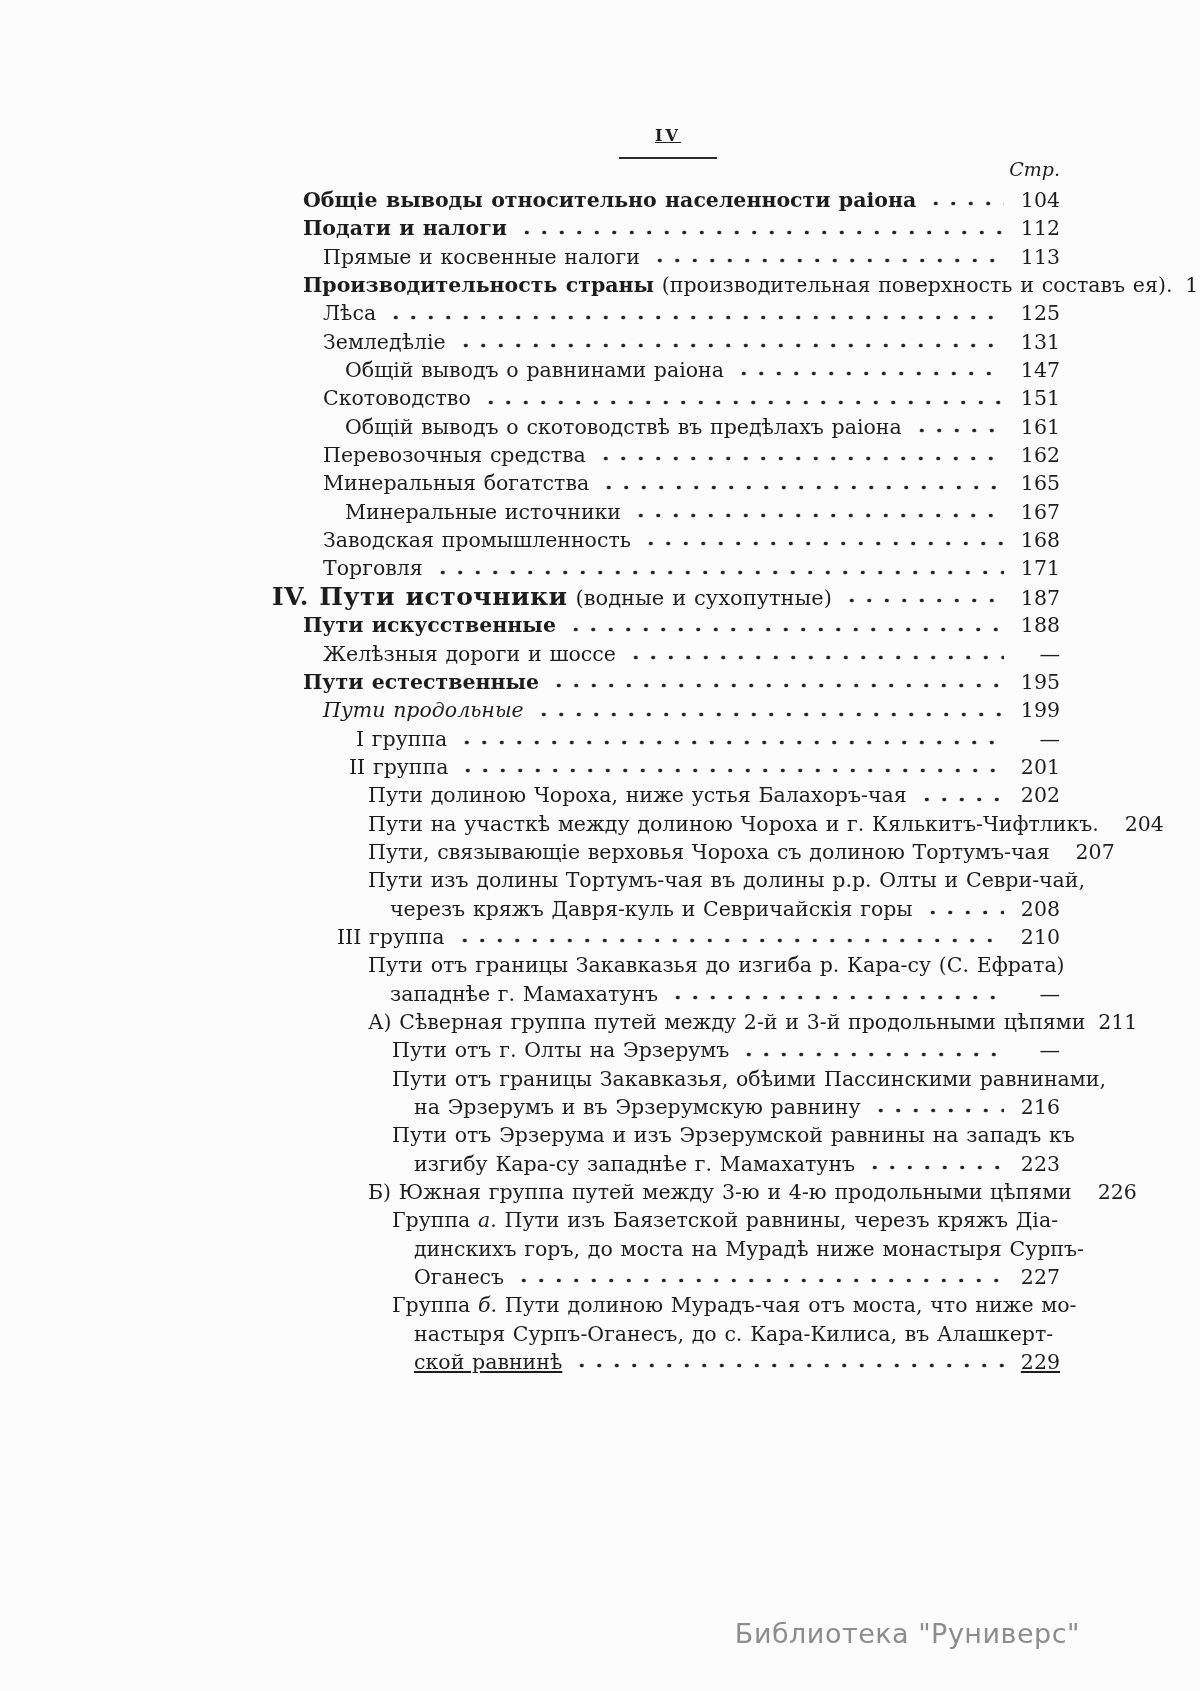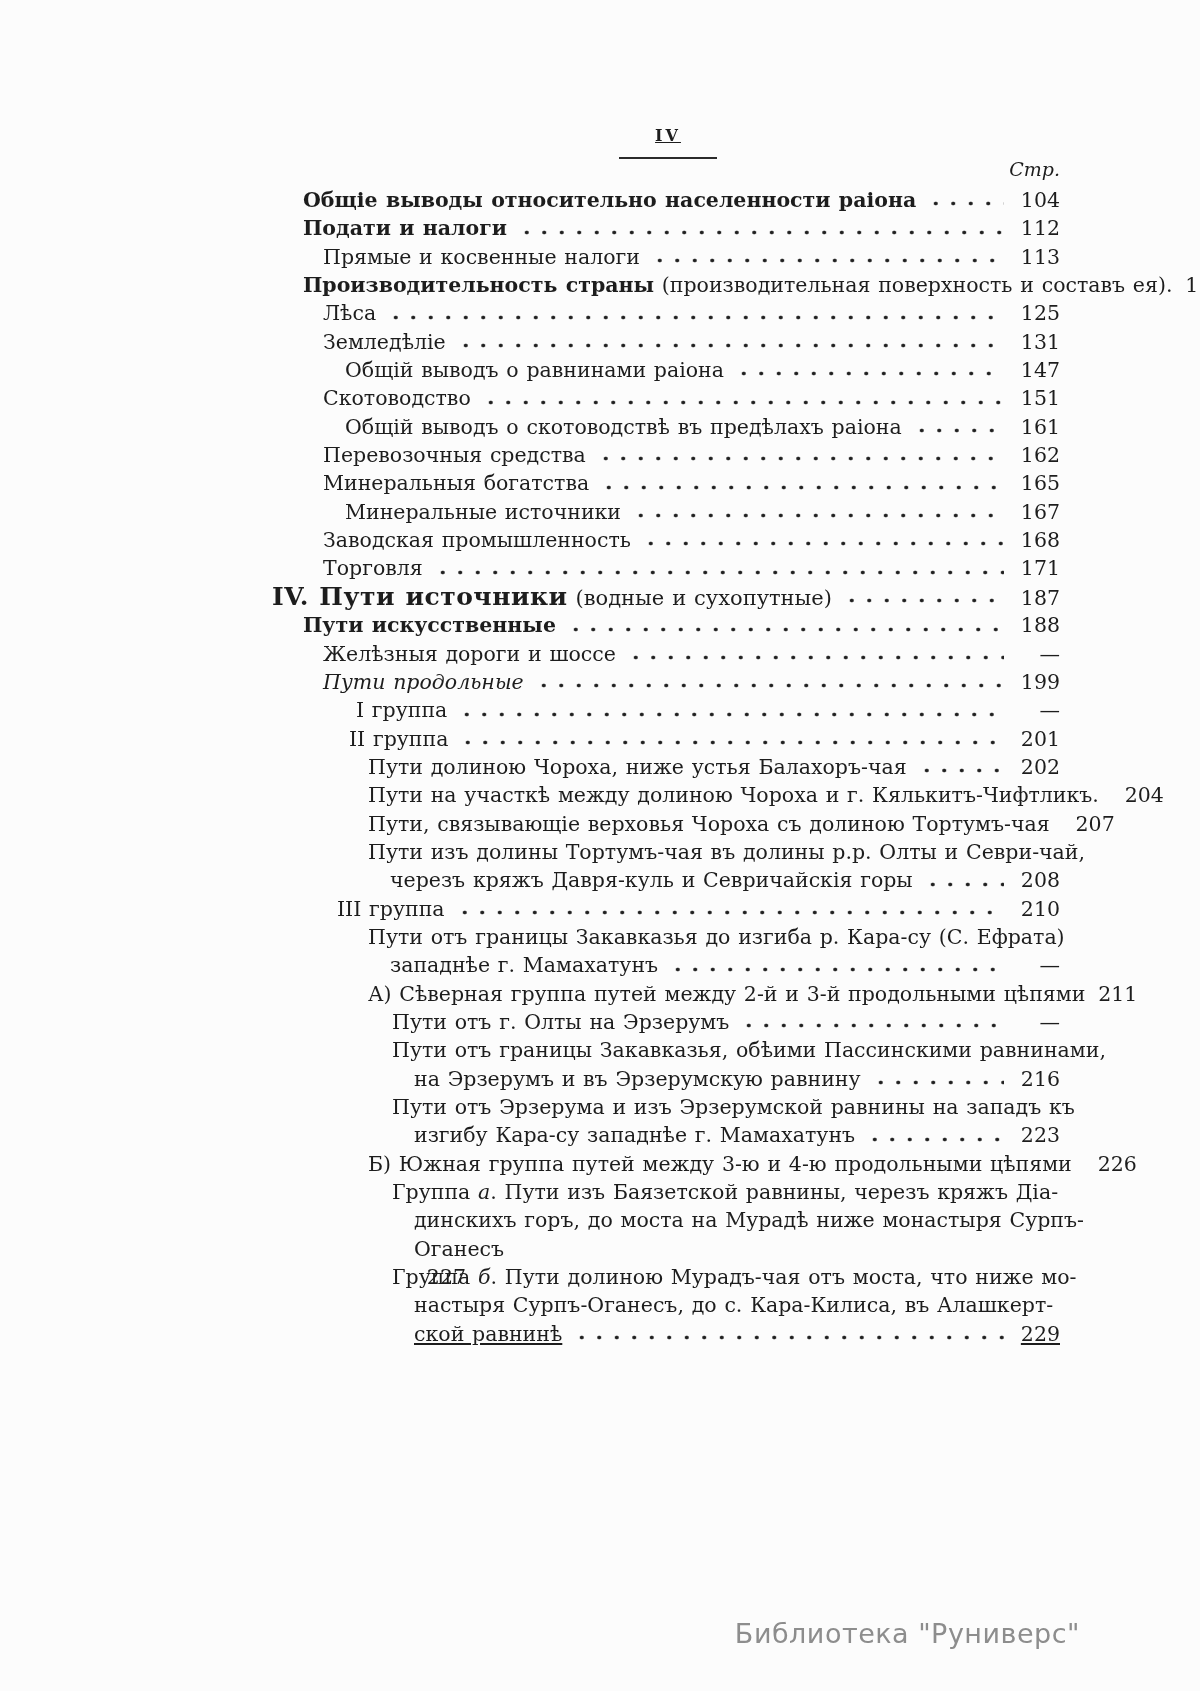--- a/index.html
+++ b/index.html
@@ -141,20 +141,25 @@
       <div class="row" style="padding-left: 31px;">
         <span class="txt"><span class="s-b">Пути искусственные</span></span>
         <span class="leader"></span>
         <span class="page">188</span>
       </div>
       <div class="row" style="padding-left: 51px;">
         <span class="txt"><span class="s-n">Желѣзныя дороги и шоссе</span></span>
         <span class="leader"></span>
         <span class="page">—</span>
       </div>
+      <div class="row" style="padding-left: 31px;">
+        <span class="txt"><span class="s-b">Пути естественные</span></span>
+        <span class="leader"></span>
+        <span class="page">195</span>
+      </div>
       <div class="row" style="padding-left: 51px;">
         <span class="txt"><span class="s-i">Пути продольные</span></span>
         <span class="leader"></span>
         <span class="page">199</span>
       </div>
       <div class="row" style="padding-left: 84px;">
         <span class="txt"><span class="s-n">I группа</span></span>
         <span class="leader"></span>
         <span class="page">—</span>
       </div>
@@ -241,21 +246,21 @@
       <div class="row" style="padding-left: 120px;">
         <span class="txt"><span class="s-n">Группа </span><span class="s-i">а</span><span class="s-n">. Пути изъ Баязетской равнины, черезъ кряжъ Діа-</span></span>
         <span class="spacer"></span>
         <span class="page"></span>
       </div>
       <div class="row" style="padding-left: 142px;">
         <span class="txt"><span class="s-n">динскихъ горъ, до моста на Мурадѣ ниже монастыря Сурпъ-</span></span>
         <span class="spacer"></span>
         <span class="page"></span>
       </div>
-      <div class="row" style="padding-left: 142px; flex-direction: column;">
+      <div class="row" style="padding-left: 142px;">
         <span class="txt"><span class="s-n">Оганесъ</span></span>
         <span class="leader"></span>
         <span class="page">227</span>
       </div>
       <div class="row" style="padding-left: 120px;">
         <span class="txt"><span class="s-n">Группа </span><span class="s-i">б</span><span class="s-n">. Пути долиною Мурадъ-чая отъ моста, что ниже мо-</span></span>
         <span class="spacer"></span>
         <span class="page"></span>
       </div>
       <div class="row" style="padding-left: 142px;">

